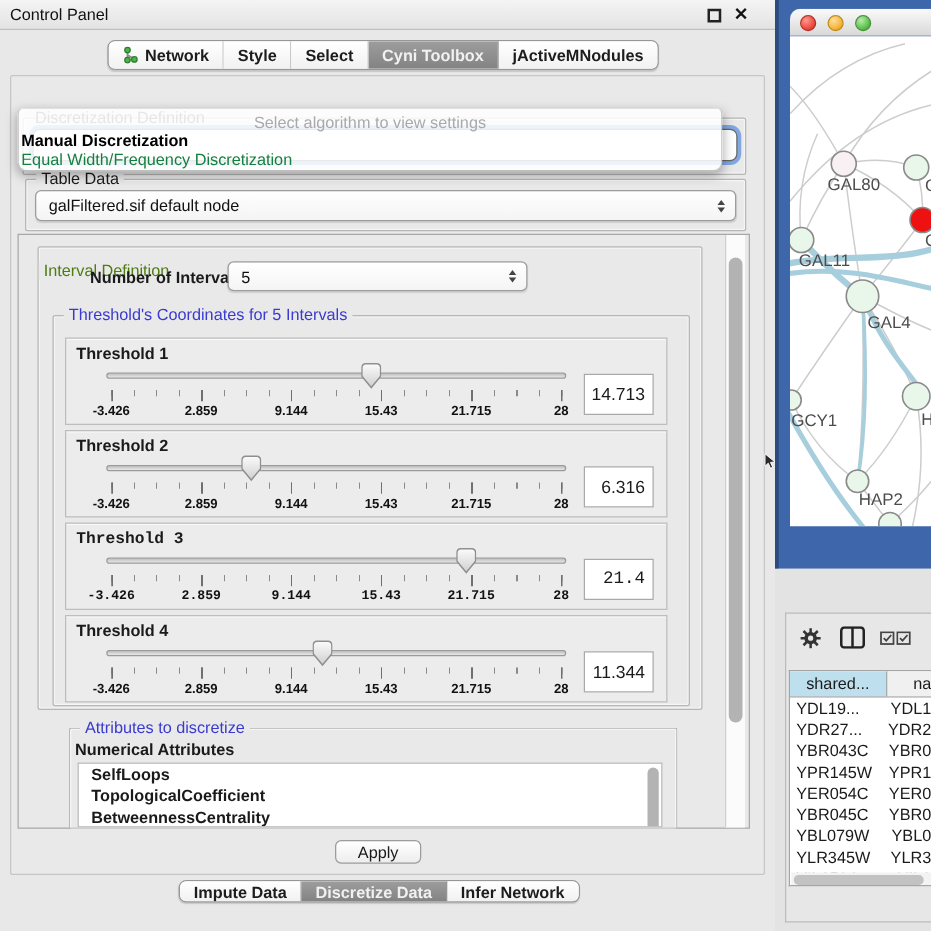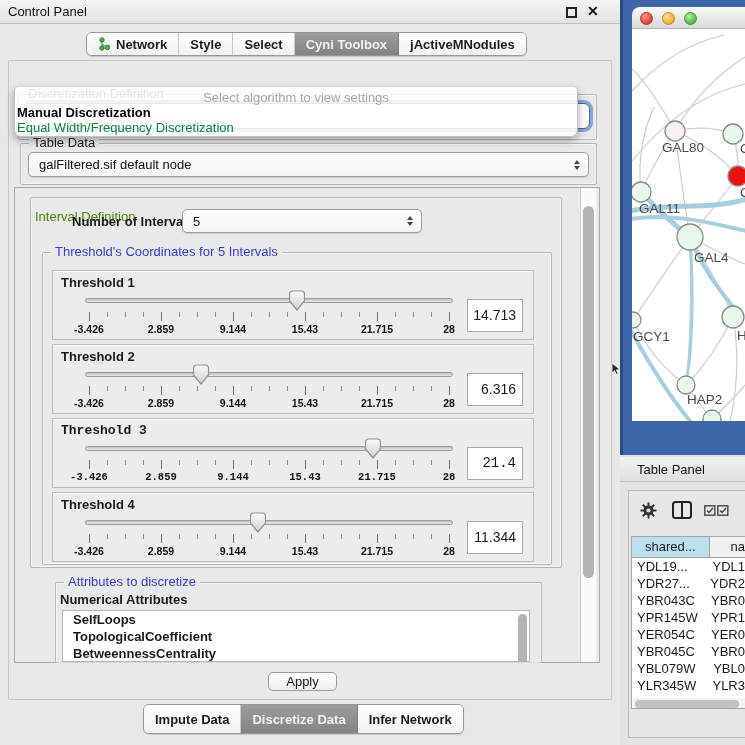--- a/index.html
+++ b/index.html
@@ -302,21 +302,21 @@
   <div class="abs attrlist">
     <div class="item">SelfLoops</div>
     <div class="item">TopologicalCoefficient</div>
     <div class="item">BetweennessCentrality</div>
     <div class="lsb-thumb"></div>
   </div>
 
   <div class="btn" style="left:268px; top:672px; width:69px; height:19px; line-height:18px;">Apply</div>
 
   <div class="abs" style="left:143px; top:704px;">
-    <div class="seg" style="height:30px;justify-content:space-between;">
+    <div class="seg" style="height:18px;justify-content:space-between;">
       <div class="tab">
           <span>Impute Data</span>
         </div>
       <div class="tab sel">
           <span>Discretize Data</span>
         </div>
       <div class="tab">
           <span>Infer Network</span>
         </div>
     </div>
@@ -388,23 +388,20 @@
         <text x="1" y="312">GCY1</text>
         <text x="55" y="375">HAP2</text>
         <text x="108" y="124">G</text>
         <text x="108" y="168">C</text>
         <text x="105" y="311">H</text>
       </g>
     </svg>
   </div>
 
   <div class="abs rbottom"></div>
-  <div class="abs tp-title">
-    <span>Table Panel</span>
-  </div>
   <div class="abs tp-body">
 
     <svg class="abs" style="left:11px; top:11px;" width="17" height="17" viewBox="0 0 17 17">
       <g stroke="#333" stroke-width="2">
         <line x1="8.5" y1="0.5" x2="8.5" y2="16.5"></line>
           <line x1="0.5" y1="8.5" x2="16.5" y2="8.5"></line>
         <line x1="2.8" y1="2.8" x2="14.2" y2="14.2"></line>
           <line x1="14.2" y1="2.8" x2="2.8" y2="14.2"></line>
       </g>
       <circle cx="8.5" cy="8.5" r="5" fill="#333"></circle>

